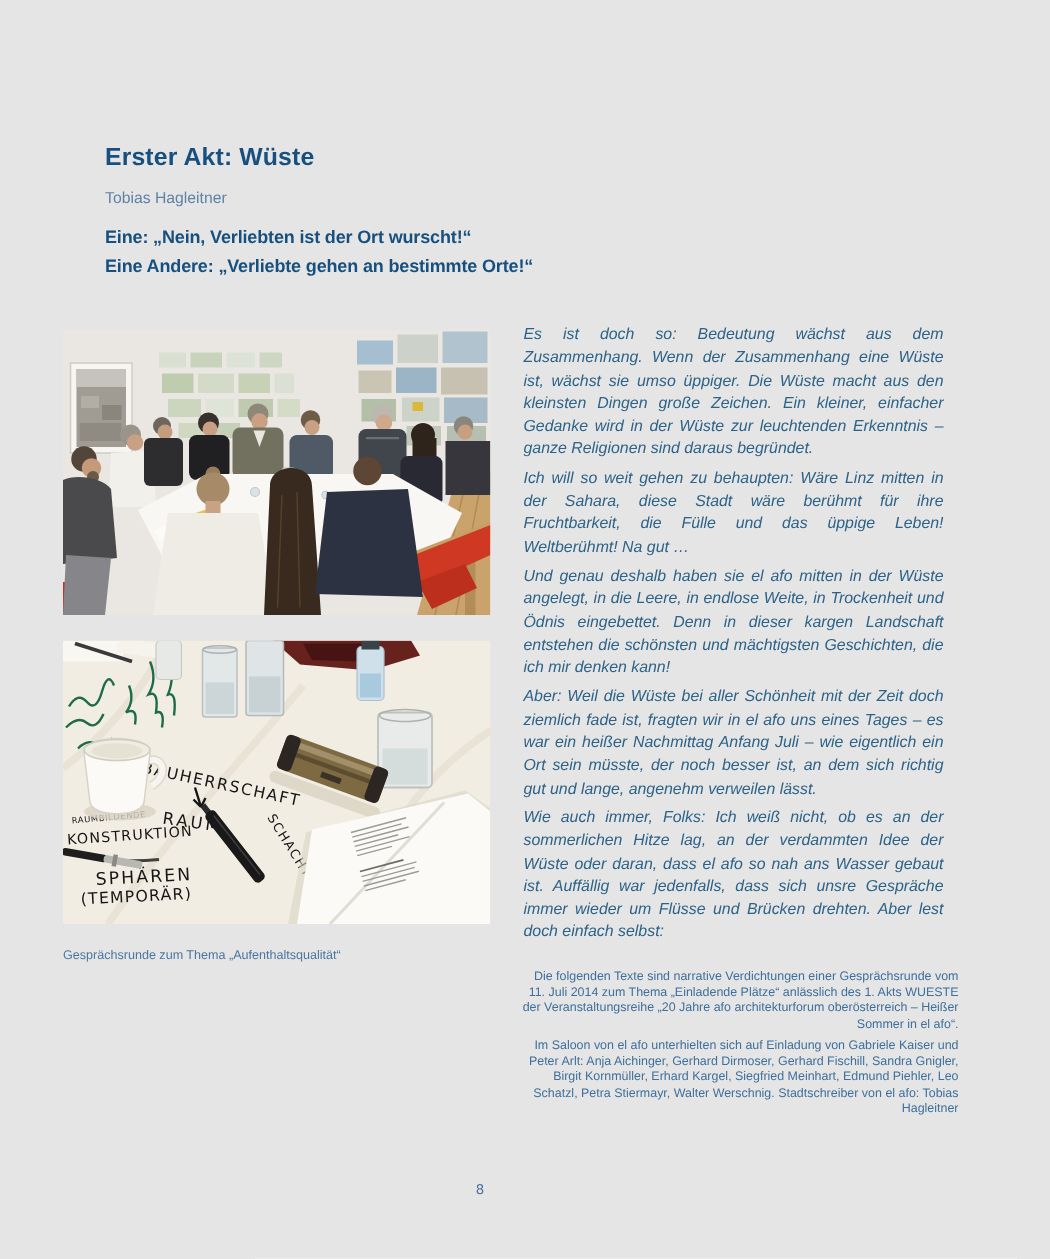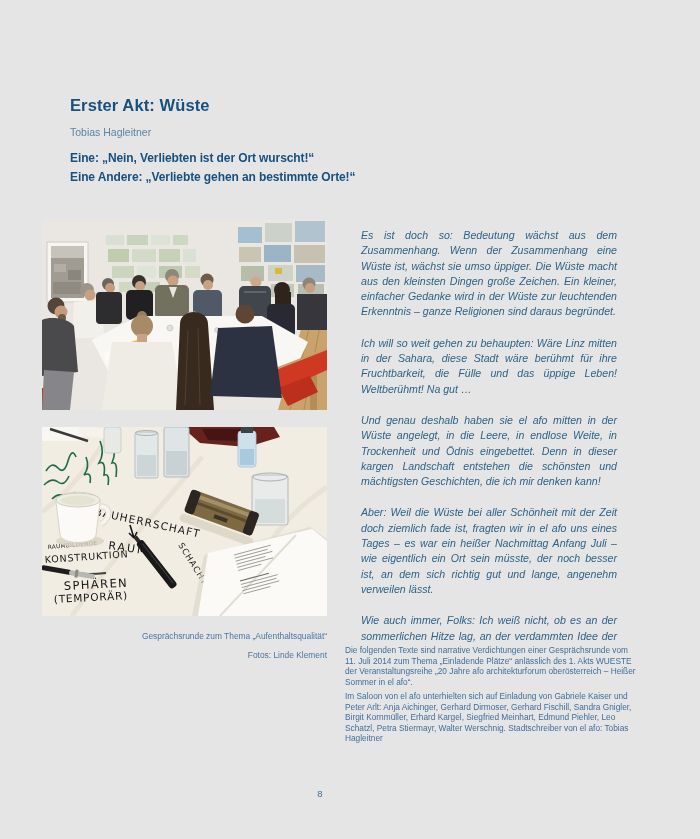--- a/index.html
+++ b/index.html
@@ -24,37 +24,37 @@
     font-size:12px;font-weight:bold;color:#17507f;line-height:19px;letter-spacing:-0.1px;
   }
 
   
   .figure{position:absolute;left:42px;width:285px;overflow:hidden;background:#e9e6e0;}
   .figure svg{display:block;}
   #photo1{top:220px;height:190px;}
   #photo2{top:427px;height:189px;}
 
   .captions{
-    position:absolute;left:42px;width:285px;text-align:right;
+    position:absolute;left:42px;width:285px;text-align:left;
     color:#4a76a2;font-size:8.4px;line-height:10.6px;
   }
   #caption-main{top:631px;}
   #caption-credits{top:650px;}
 
   
   .body-col{
     position:absolute;left:345px;top:212px;width:288px;height:434px;overflow:hidden;
     color:#2d6388;font-size:10.6px;line-height:15.3px;
     font-style:italic;text-align:justify;font-weight:500;
   }
-  .body-col p{margin:16px;font-style:italic;}
+  .body-col p{margin:4px;font-style:italic;}
 
   .footnotes{
     position:absolute;left:345px;top:645px;width:294px;
-    color:#3f6f9c;font-size:8.3px;line-height:10.5px;text-align:left;
+    color:#3f6f9c;font-size:8.3px;line-height:10.5px;text-align:right;
   }
   .footnotes p{margin:0 0 4px 0;}
 
   .page-number{
     position:absolute;left:300px;top:788px;width:40px;text-align:center;
     color:#3f6f9c;font-size:9.5px;
   }
 
   .hw{font-family:"DejaVu Sans",sans-serif;fill:#161616;}
 </style>
@@ -333,21 +333,20 @@
           </g>
         </g>
       </g>
     </svg>
   </div>
 
   <div class="captions" id="caption-main">
     <div>Gesprächsrunde zum Thema „Aufenthaltsqualität“</div>
   </div>
   <div class="captions" id="caption-credits">
-    <div>Fotos: Linde Klement</div>
   </div>
 
   <div class="body-col">
     <p>Es ist doch so: Bedeutung wächst aus dem Zusammenhang. Wenn der Zusammenhang eine Wüste ist, wächst sie umso üppiger. Die Wüste macht aus den kleinsten Dingen große Zeichen. Ein kleiner, einfacher Gedanke wird in der Wüste zur leuchtenden Erkenntnis – ganze Religionen sind daraus begründet.</p>
     <p>Ich will so weit gehen zu behaupten: Wäre Linz mitten in der Sahara, diese Stadt wäre berühmt für ihre Fruchtbarkeit, die Fülle und das üppige Leben! Weltberühmt! Na gut …</p>
     <p>Und genau deshalb haben sie el afo mitten in der Wüste angelegt, in die Leere, in endlose Weite, in Trockenheit und Ödnis eingebettet. Denn in dieser kargen Landschaft entstehen die schönsten und mächtigsten Geschichten, die ich mir denken kann!</p>
     <p>Aber: Weil die Wüste bei aller Schönheit mit der Zeit doch ziemlich fade ist, fragten wir in el afo uns eines Tages – es war ein heißer Nachmittag Anfang Juli – wie eigentlich ein Ort sein müsste, der noch besser ist, an dem sich richtig gut und lange, angenehm verweilen lässt.</p>
     <p>Wie auch immer, Folks: Ich weiß nicht, ob es an der sommerlichen Hitze lag, an der verdammten Idee der Wüste oder daran, dass el afo so nah ans Wasser gebaut ist. Auffällig war jedenfalls, dass sich unsre Gespräche immer wieder um Flüsse und Brücken drehten. Aber lest doch einfach selbst:</p>
   </div>
 

